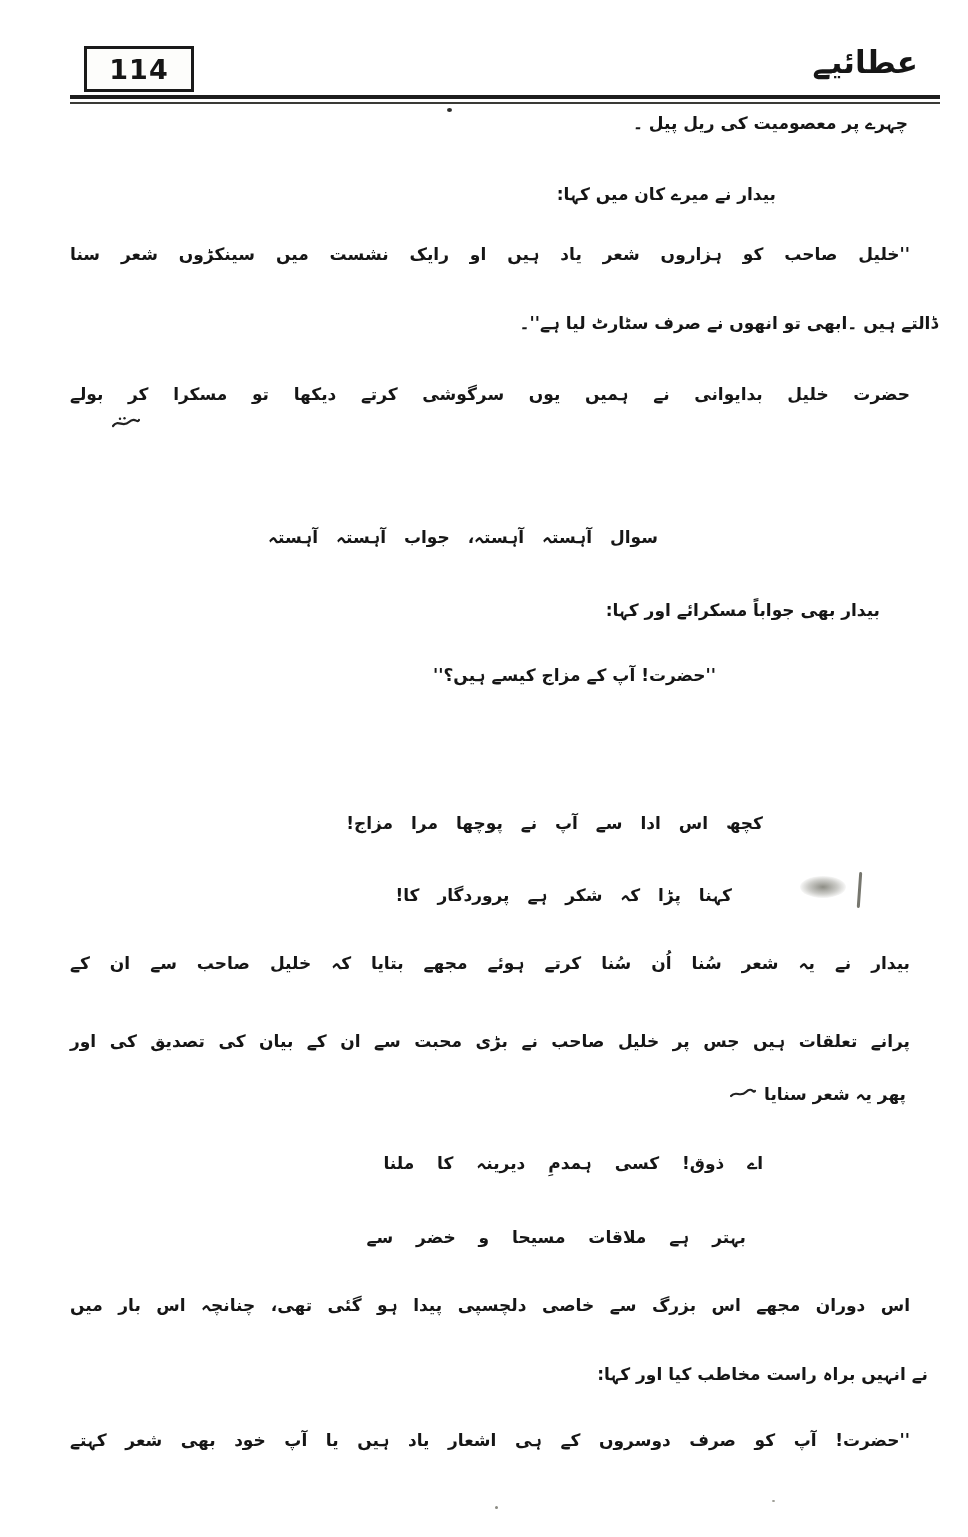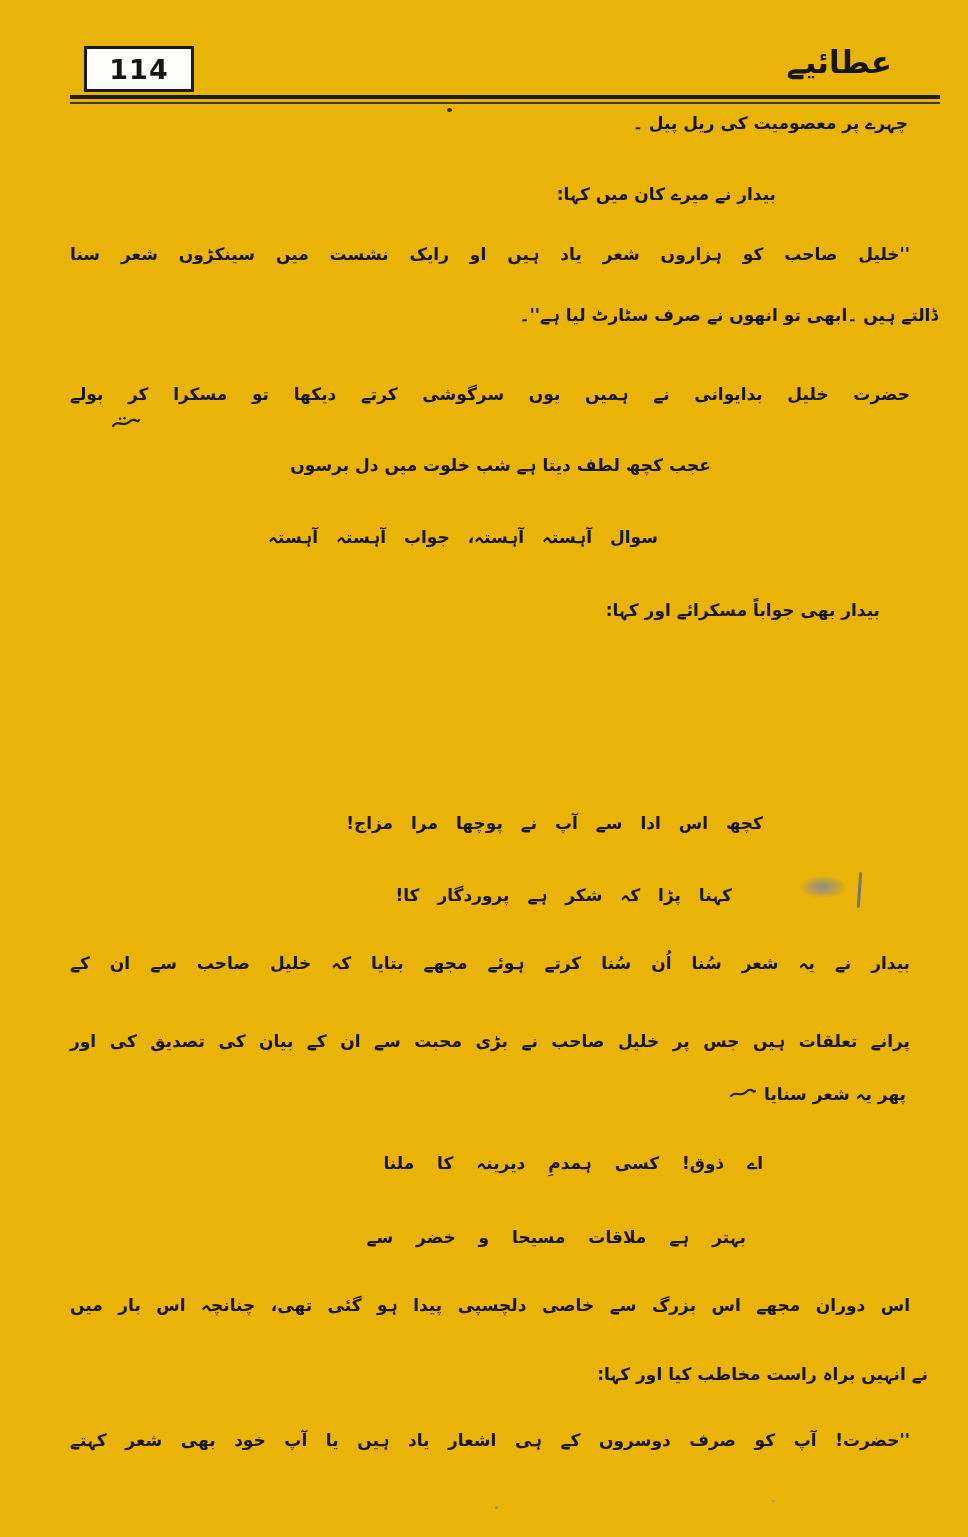--- a/index.html
+++ b/index.html
@@ -1,29 +1,29 @@
 <!DOCTYPE html>
 <html lang="ur" dir="rtl"><head>
 <meta charset="utf-8">
 <style>
   html,body{margin:0;padding:0;background:#e8e8e4;}
   .page{
     position:relative;width:968px;height:1537px;margin:0 auto;
-    background:#eab308;color:#161616;overflow:hidden;direction:rtl;
+    background:#ffffff;color:#161616;overflow:hidden;direction:rtl;
     font-family:"DejaVu Sans",sans-serif;
   }
   .row{position:absolute;font-size:17px;font-weight:700;line-height:1.55;white-space:nowrap;}
   .jst{white-space:normal;text-align:justify;text-align-last:justify;}
   .ctr{text-align:center;}
   .pnum-box{
     position:absolute;left:84px;top:46px;width:104px;height:40px;
     border:3px solid #1a1a1a;background:#fdfdfb;display:flex;align-items:center;justify-content:center;
     font-size:27px;font-weight:700;letter-spacing:1px;direction:ltr;
   }
-  .head{position:absolute;right:76px;top:44px;font-size:31px;font-weight:700;text-align:center;}
+  .head{position:absolute;right:50px;top:44px;font-size:31px;font-weight:700;text-align:center;}
   .rule-thick{position:absolute;left:70px;right:28px;top:95px;height:4px;background:#1d1d1d;}
   .rule-thin{position:absolute;left:70px;right:28px;top:102px;height:2px;background:#3a3a36;}
   .vmark{display:inline-block;vertical-align:middle;}
   .vmark-abs{position:absolute;left:112px;top:416px;}
   .inline-vm{margin-left:2px;margin-right:8px;}
   .smudge{
     position:absolute;left:800px;top:876px;width:46px;height:22px;border-radius:50%;
     background:radial-gradient(ellipse at center,#8d8d85 0%,rgba(141,141,133,.45) 45%,rgba(141,141,133,0) 75%);
   }
   .smudge-line{position:absolute;left:858px;top:872px;width:3px;height:36px;background:#76766e;transform:rotate(4deg);border-radius:2px;}
@@ -43,36 +43,36 @@
   </div>
   <div class="head">عطائیے</div>
   <div class="rule-thick"></div>
   <div class="rule-thin"></div>
 
   <div class="row" style="right:60px;top:110px;">چہرے پر معصومیت کی ریل پیل ۔</div>
 
   <div class="row" style="right:192px;top:181px;">بیدار نے میرے کان میں کہا:</div>
 
   <div class="row jst" style="right:58px;left:70px;top:241px;">''خلیل صاحب کو ہزاروں شعر یاد ہیں او رایک نشست میں سینکڑوں شعر سنا</div>
-  <div class="row" style="right:30px;top:302px;">ڈالتے ہیں ۔ابھی تو انھوں نے صرف سٹارٹ لیا ہے''۔</div>
+  <div class="row" style="right:30px;top:310px;">ڈالتے ہیں ۔ابھی تو انھوں نے صرف سٹارٹ لیا ہے''۔</div>
 
   <div class="row jst" style="right:58px;left:70px;top:381px;">حضرت خلیل بدایوانی نے ہمیں یوں سرگوشی کرتے دیکھا تو مسکرا کر بولے</div>
   <span class="vmark vmark-abs">
     <svg width="28" height="14" viewBox="0 0 28 14">
         <path d="M1 9 C6 2, 11 11, 17 5 S25 7, 27 3" fill="none" stroke="#222" stroke-width="2.2" stroke-linecap="round"></path>
         <circle cx="8" cy="1.8" r="1.2" fill="#222"></circle>
         <circle cx="12.5" cy="1.2" r="1.2" fill="#222"></circle>
       </svg>
   </span>
 
-  <div class="row ctr" style="right:205px;left:238px;top:452px;">عجب کچھ لطف دیتا ہے شب خلوت میں دل برسوں</div>
   <div class="row ctr ws-m" style="right:280px;left:238px;top:524px;">سوال آہستہ آہستہ، جواب آہستہ آہستہ</div>
 
   <div class="row" style="right:88px;top:597px;">بیدار بھی جواباً مسکرائے اور کہا:</div>
 
+  <div class="row" style="right:252px;top:662px;">''حضرت! آپ کے مزاج کیسے ہیں؟''</div>
 
 
   <div class="row ws-m" style="right:205px;top:810px;">کچھ اس ادا سے آپ نے پوچھا مرا مزاج!</div>
   <div class="row ws-m" style="right:236px;top:882px;">کہنا پڑا کہ شکر ہے پروردگار کا!</div>
 
   <div class="smudge"></div>
   <div class="smudge-line"></div>
 
   <div class="row jst" style="right:58px;left:70px;top:950px;">بیدار نے یہ شعر سُنا اُن سُنا کرتے ہوئے مجھے بتایا کہ خلیل صاحب سے ان کے</div>
   <div class="row jst" style="right:58px;left:70px;top:1011px;margin-top:17px;">پرانے تعلقات ہیں جس پر خلیل صاحب نے بڑی محبت سے ان کے بیان کی تصدیق کی اور</div>

